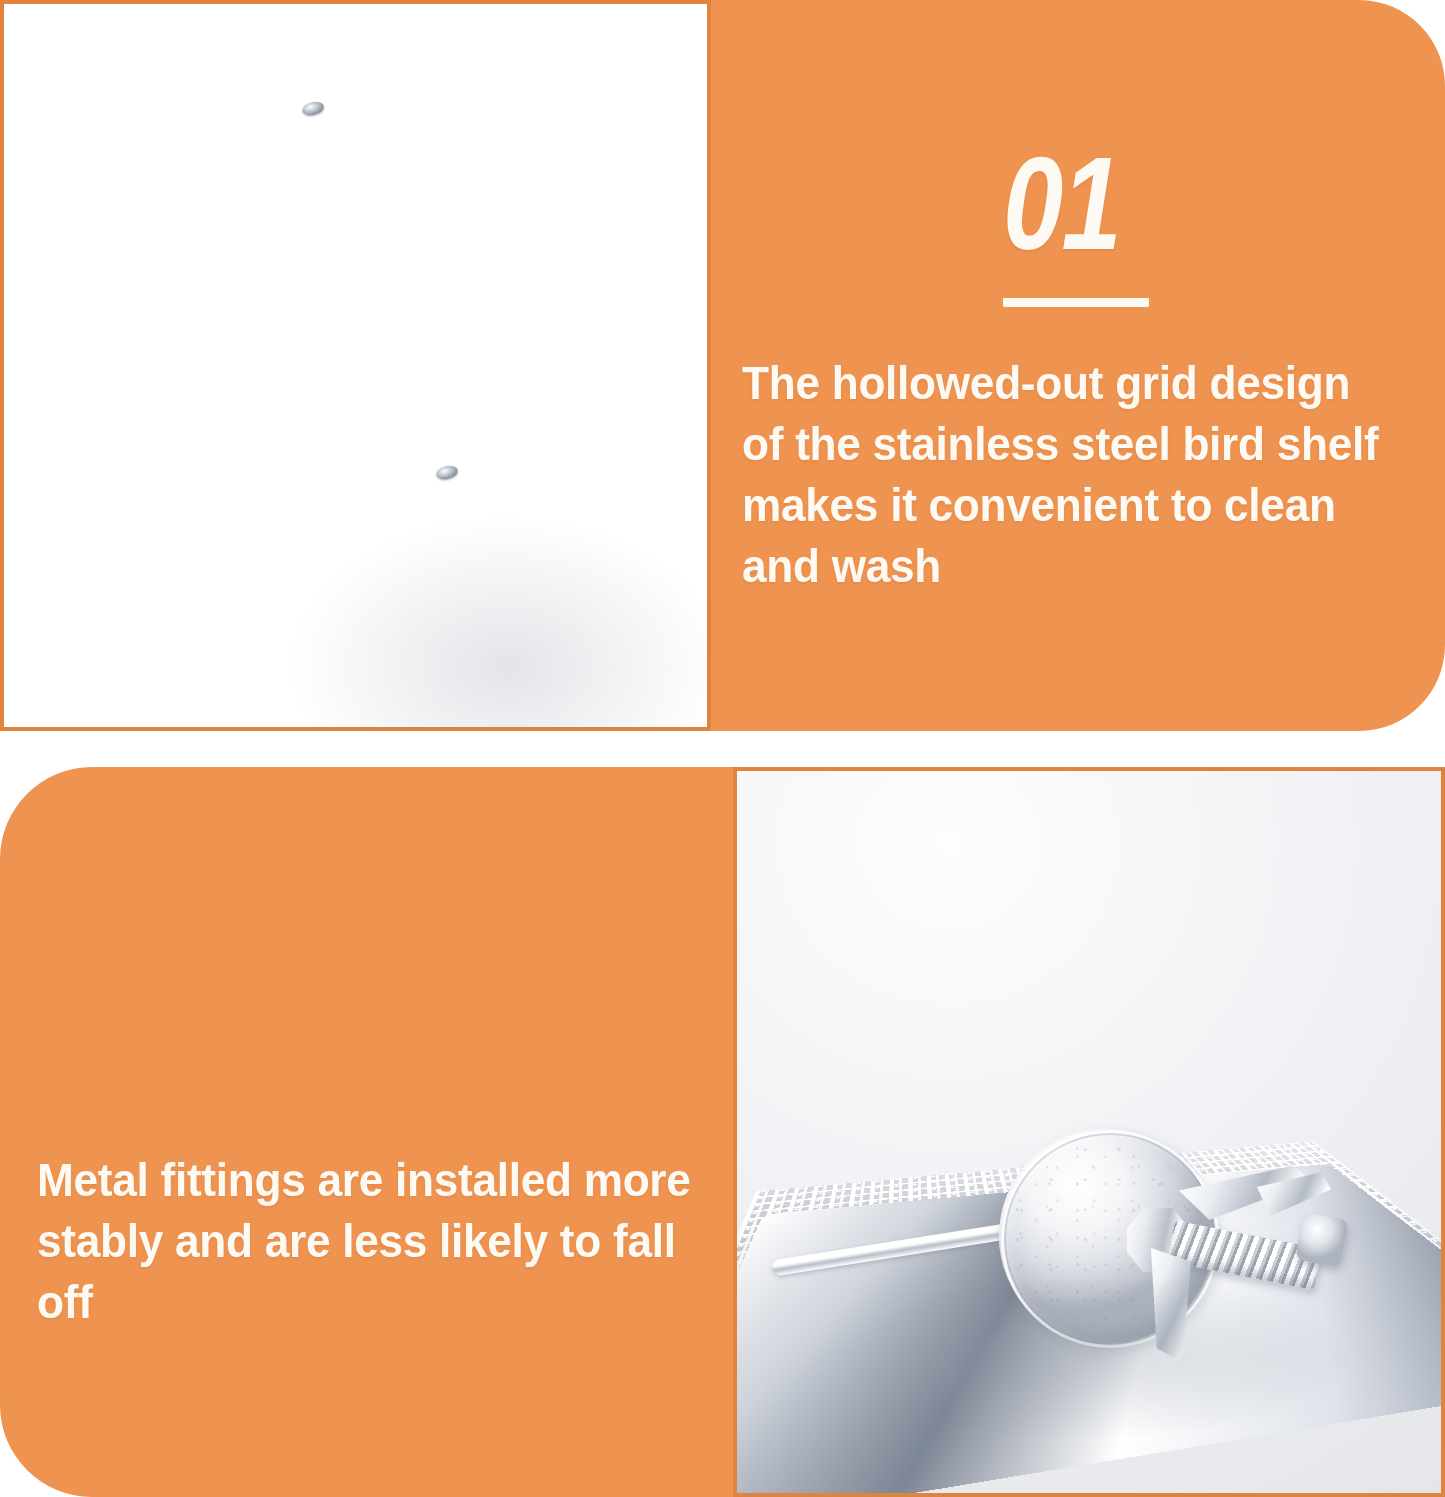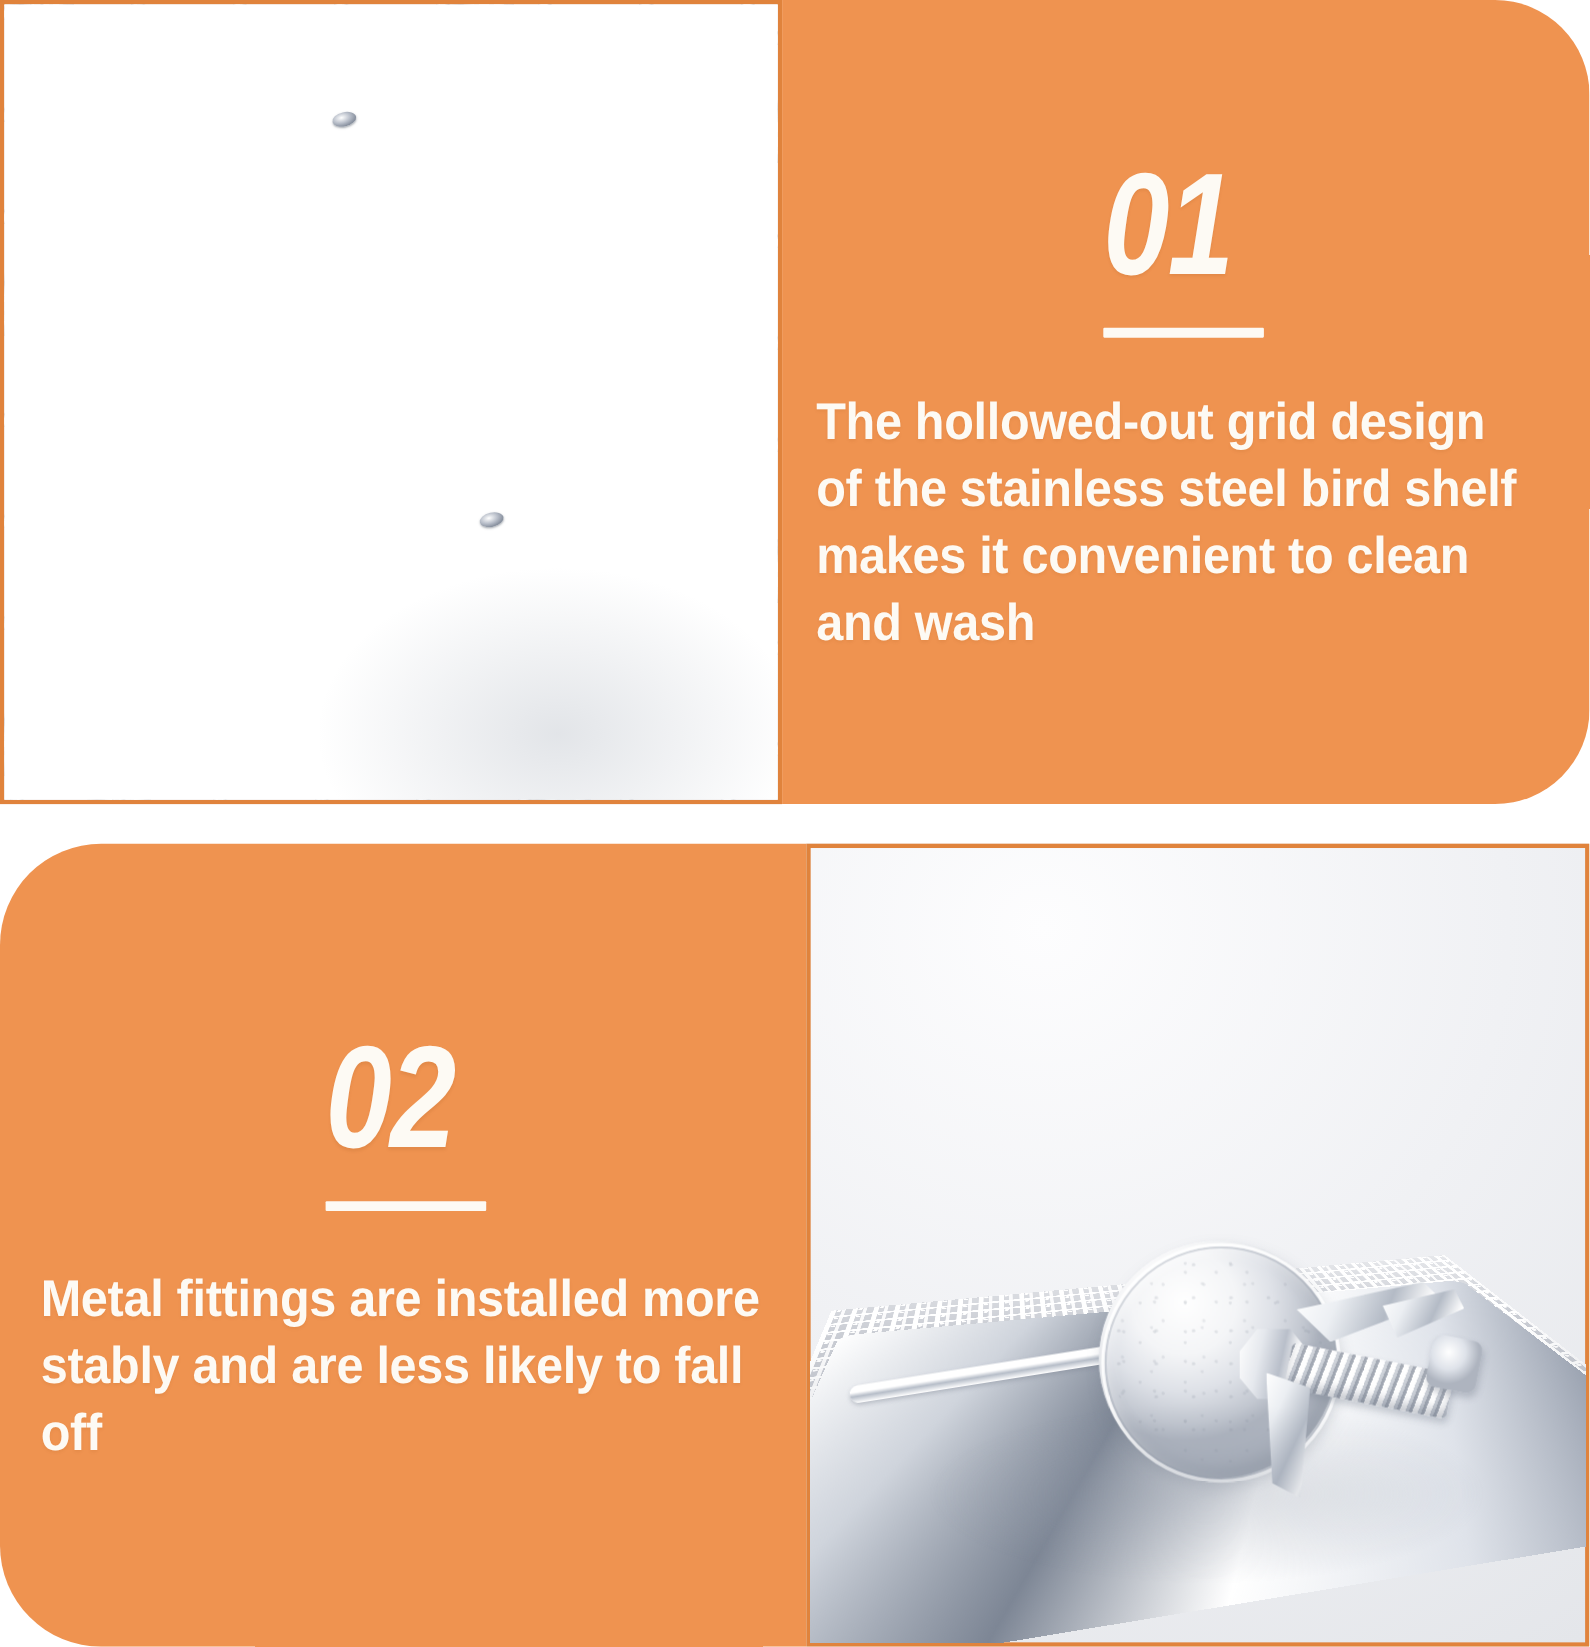--- a/index.html
+++ b/index.html
@@ -315,24 +315,20 @@
         <span class="num">01</span>
         <span class="numrule"></span>
       </div>
       <div class="body-copy">The hollowed-out grid design of the stainless steel bird shelf makes it convenient to clean and wash</div>
     </div>
   </div>
 
   <div class="row row-bottom">
 
     <div class="panel copy bl">
-      <div class="numwrap">
-        <span class="num">02</span>
-        <span class="numrule"></span>
-      </div>
       <div class="body-copy">Metal fittings are installed more stably and are less likely to fall off</div>
     </div>
 
     <div class="panel photo br">
       <div class="photo-inner">
         <div class="bg-studio2"></div>
 
         <div class="mesh-fine-wrap">
           <div class="mesh-fine"></div>
           <div class="mesh-fine-knots"></div>

